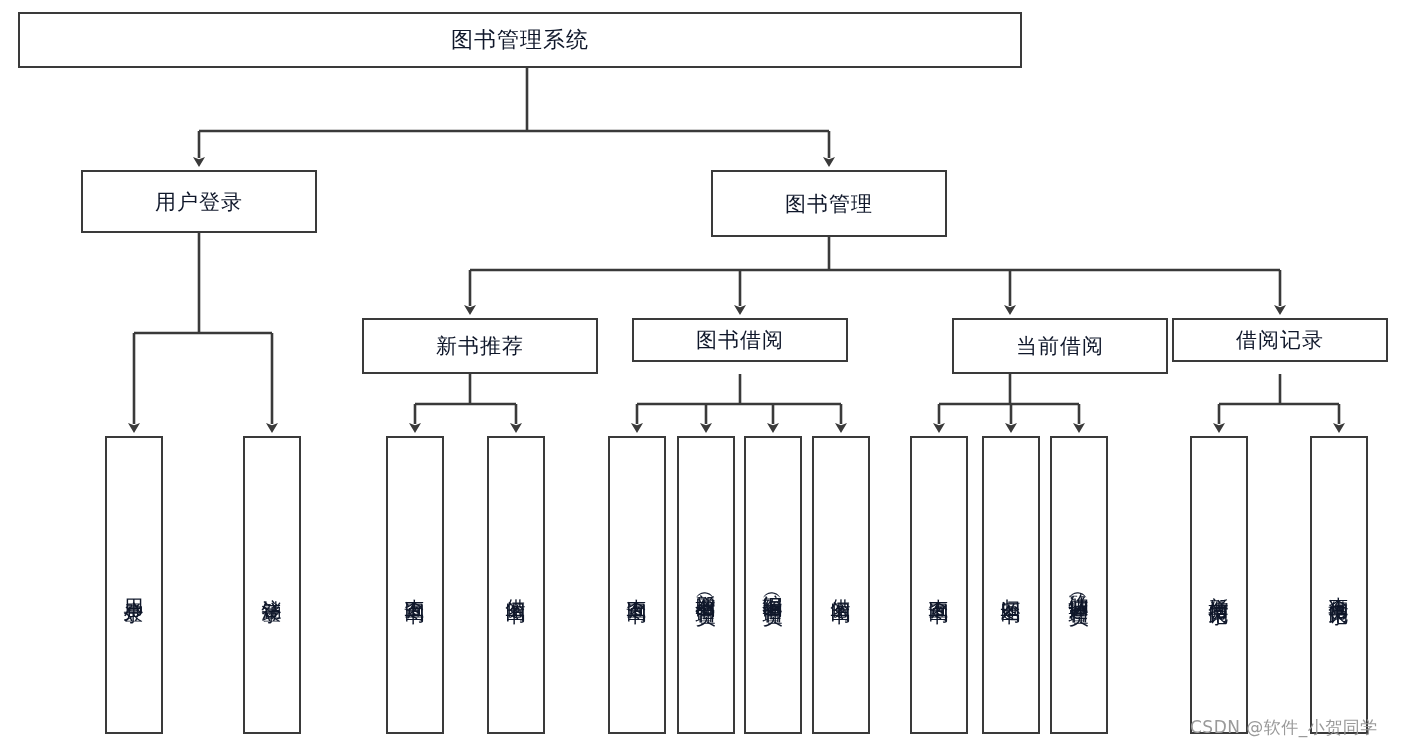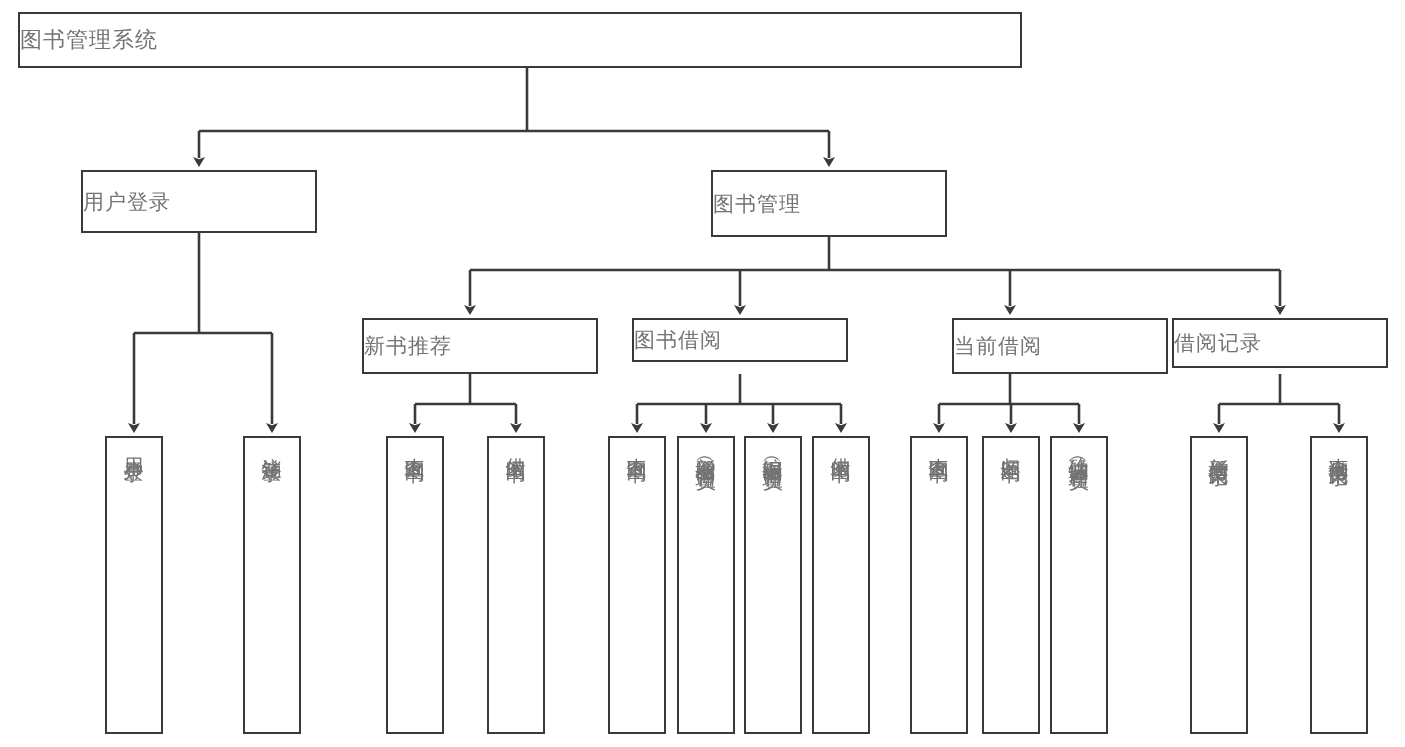--- a/index.html
+++ b/index.html
@@ -24,21 +24,22 @@
     width: 1405px;
     height: 747px;
   }
   .node {
     position: absolute;
     box-sizing: border-box;
     border: 2px solid #3a3a3a;
     background: #ffffff;
     display: flex;
     align-items: center;
-    color: #737373;
+    justify-content: center;
+    color: #0f172a;
   }
   .node.h {
     font-size: 21px;
     letter-spacing: 1px;
   }
   .node.v {
     writing-mode: vertical-rl;
     text-orientation: upright;
     font-size: 20px;
     letter-spacing: 2px;
@@ -131,21 +132,21 @@
       </div>
       <div class="node h" style="left: 362px; top: 318px; width: 236px; height: 56px;">
         <span>新书推荐</span>
       </div>
       <div class="node h" style="left: 632px; top: 318px; width: 216px; height: 44px;">
         <span>图书借阅</span>
       </div>
       <div class="node h" style="left: 952px; top: 318px; width: 216px; height: 56px;">
         <span>当前借阅</span>
       </div>
-      <div class="node h" style="left: 1172px; top: 318px; width: 216px; height: 50px;">
+      <div class="node h" style="left: 1172px; top: 318px; width: 216px; height: 44px;">
         <span>借阅记录</span>
       </div>
       <div class="node v" style="left: 105px; top: 436px; width: 58px; height: 298px;">
         <span class="vtext">用户登录</span>
       </div>
       <div class="node v" style="left: 243px; top: 436px; width: 58px; height: 298px;">
         <span class="vtext">注销登录</span>
       </div>
       <div class="node v" style="left: 386px; top: 436px; width: 58px; height: 298px;">
         <span class="vtext">查询图书</span>
@@ -175,14 +176,15 @@
         <span class="vtext">确认归还（管理员）</span>
       </div>
       <div class="node v" style="left: 1190px; top: 436px; width: 58px; height: 298px;">
         <span class="vtext">新增借阅记录</span>
       </div>
       <div class="node v" style="left: 1310px; top: 436px; width: 58px; height: 298px;">
         <span class="vtext">查询借阅记录</span>
       </div>
     </div>
 
+  <div class="watermark" style="left:1190px; top:716px;">CSDN @软件_小贺同学</div>
 
 </div>
 
 </body></html>

